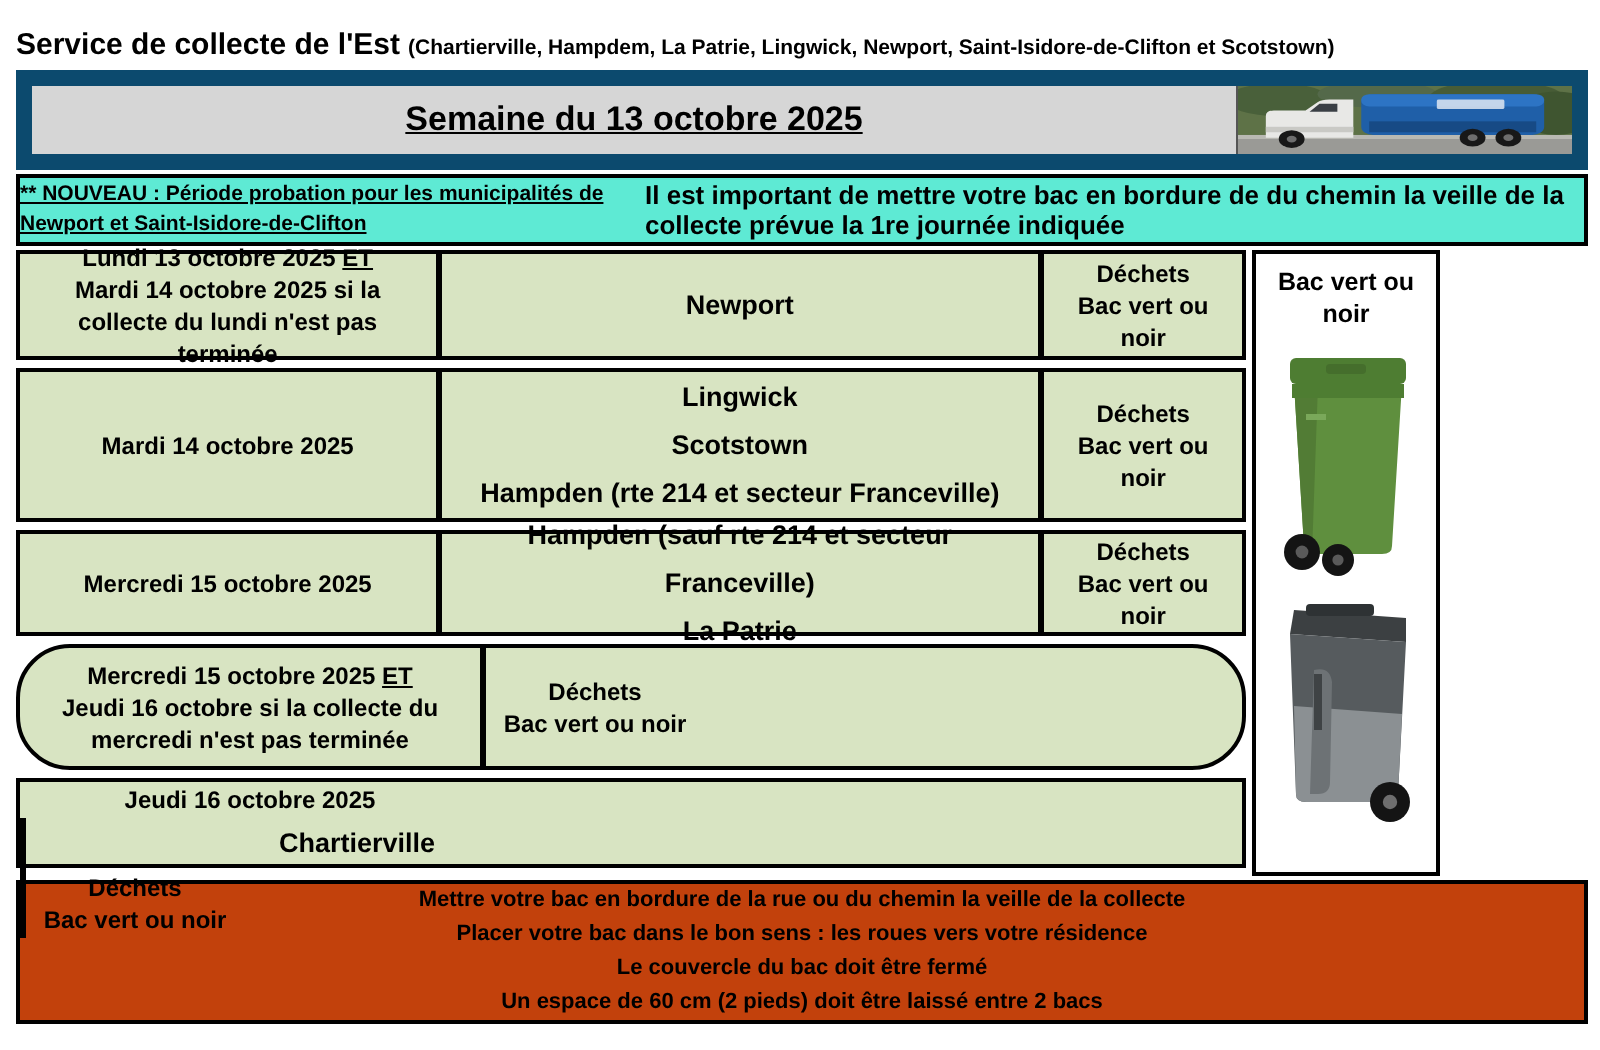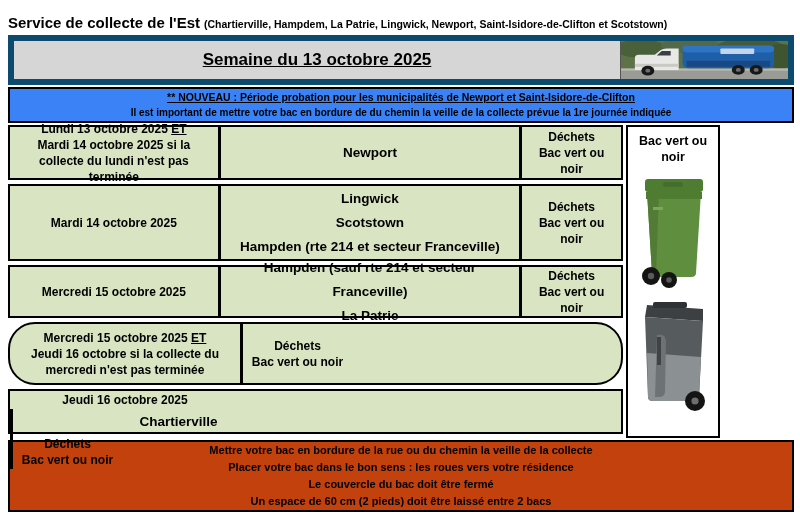--- a/index.html
+++ b/index.html
@@ -6,30 +6,30 @@
   html,body { width:800px; height:525px; background:#ffffff; overflow:hidden;
     font-family:"Liberation Sans", sans-serif; color:#000; }
   .page { position:relative; width:786px; margin:6px 0 0 8px; }
 
   
   .doc-header { display:flex; align-items:baseline; gap:4px; margin-bottom:4px; white-space:nowrap; }
   .doc-header .main { font-size:15px; font-weight:bold;text-align:center; }
   .doc-header .sub  { font-size:10.5px; font-weight:bold;margin-top:12px; }
 
   
-  .banner { display:flex; height:50px; border:6px solid #0c4a6e; background:#d6d6d6; }
+  .banner { display:flex; height:50px; border:8px solid #0c4a6e; background:#d6d6d6; }
   .banner-title-wrap { flex:1; display:flex; align-items:center; justify-content:center; }
   .banner-title { font-size:17px; font-weight:bold; text-decoration:underline; }
   .truck-photo { width:168px; height:100%; flex:none; display:block; border-left:1px solid #555; }
 
   
-  .notice { border:2px solid #000; background:#3b82f6; margin-top:2px;
-    height:36px; display:flex; flex-direction:column; align-items:center; justify-content:center; }
+  .notice { border:2px solid #000; background:#5eead4; margin-top:2px;
+    height:36px; display:flex; align-items:center; justify-content:center; }
   .notice .l1 { font-size:10.5px; font-weight:bold; text-decoration:underline; line-height:15px; }
-  .notice .l2 { font-size:10px; font-weight:bold; line-height:15px; }
+  .notice .l2 { font-size:13px; font-weight:bold; line-height:15px; }
 
   
   .middle { display:flex; margin-top:2px; align-items:flex-start; }
   .rows { width:615px; }
   .srow { display:flex; border:2px solid #000; background:#d8e4c2; margin-bottom:4px; }
   .srow:last-child { margin-bottom:0; }
   .cell { display:flex; flex-direction:column; align-items:center; justify-content:center;
     text-align:center; padding:1px 4px; }
   .c-date { width:230px; font-size:12px; font-weight:bold; line-height:16px; }
   .c-muni { width:334px; border-left:3px solid #000; font-size:13.5px; font-weight:bold; line-height:24px; }

